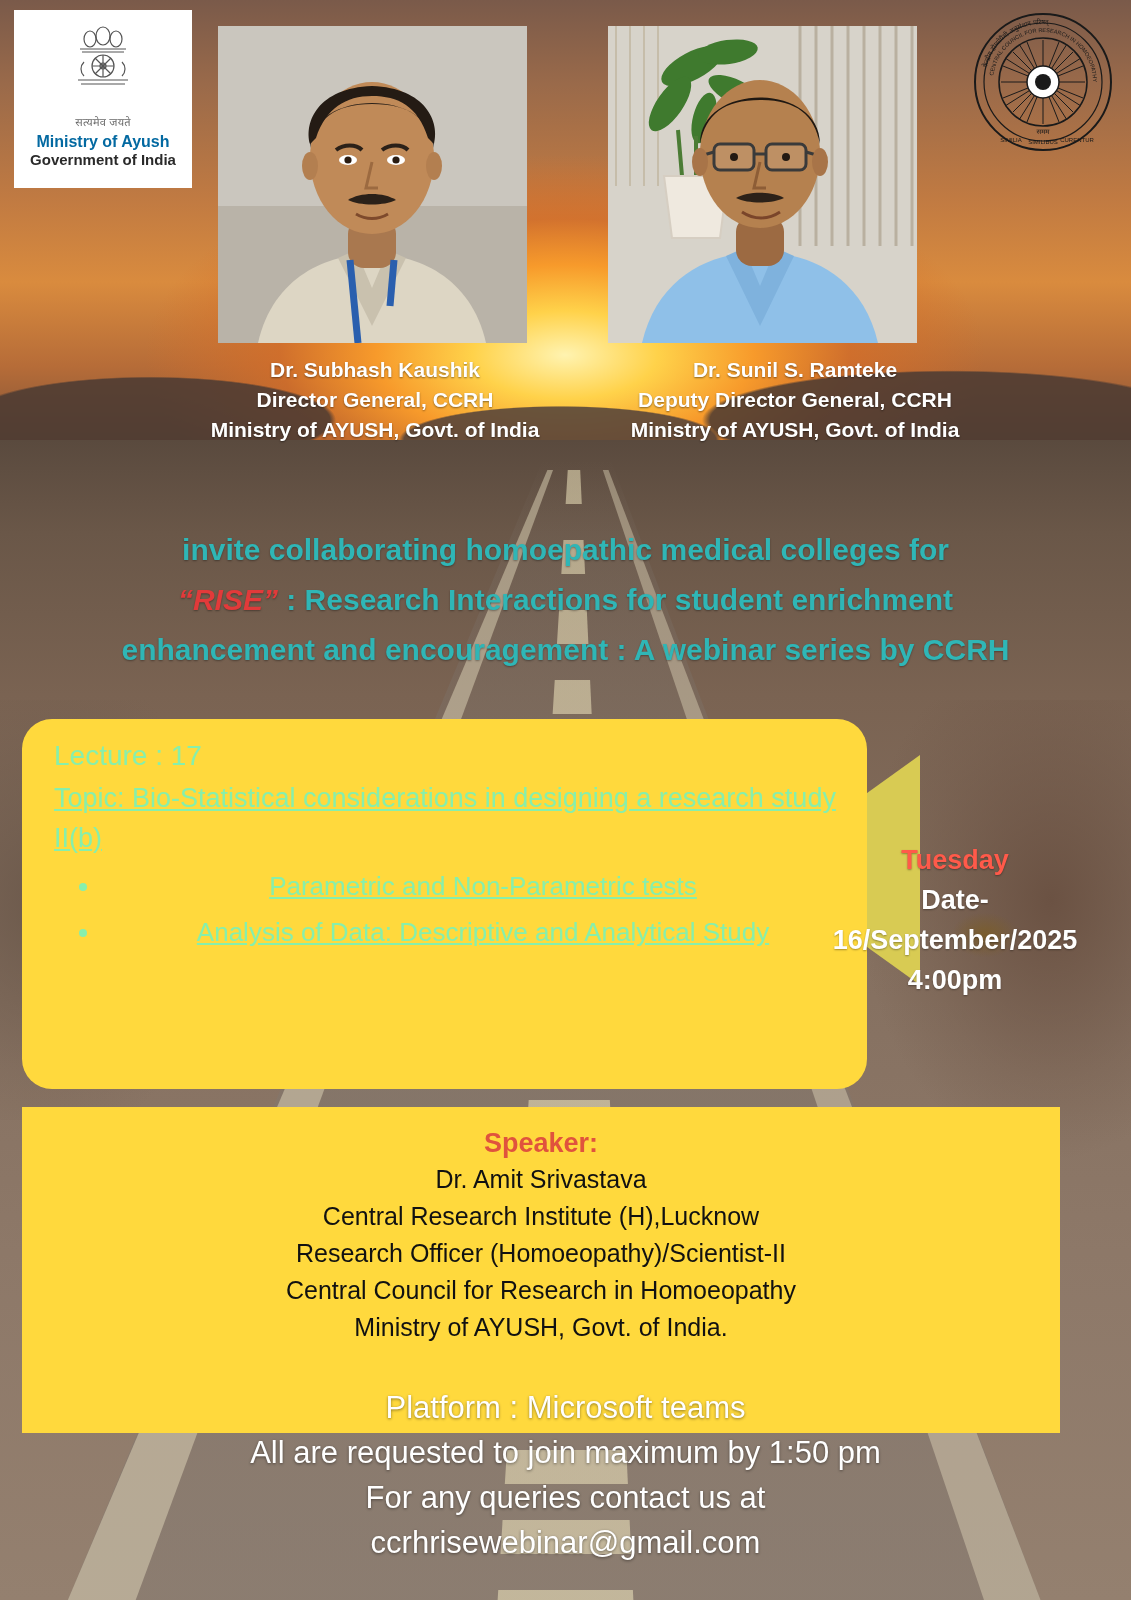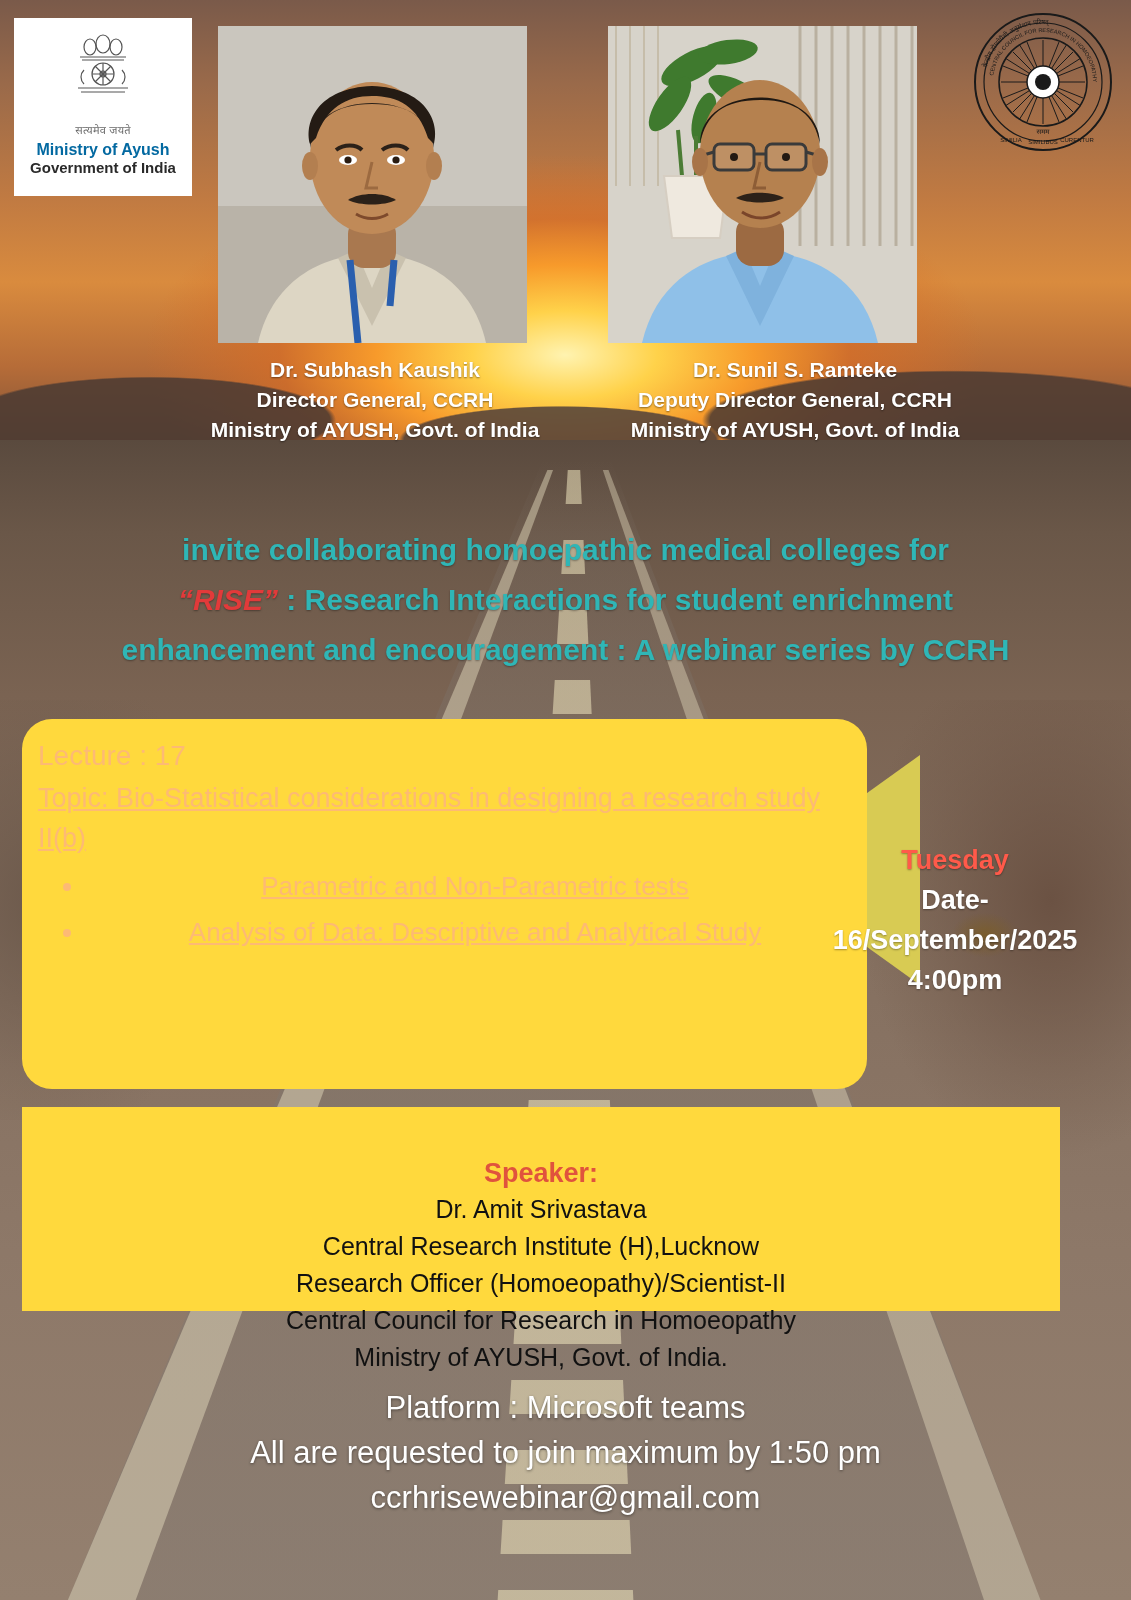--- a/index.html
+++ b/index.html
@@ -99,21 +99,20 @@
     position: absolute;
     left: 14px; top: 10px;
     width: 178px; height: 178px;
     background: #ffffff;
     display: flex;
     flex-direction: column;
     align-items: center;
     justify-content: flex-start;
     padding-top: 8px;
     box-sizing: border-box;
-    margin-top: 8px;
   }
   .emblem {
     width: 66px; height: 94px;
     position: relative;
   }
   .emblem svg { display:block; }
   .logo-ayush .ln {
     font-size: 11px;
     color: #6a6a6a;
     letter-spacing: .2px;
@@ -204,23 +203,23 @@
     position: absolute;
     left: 760px; top: 755px;
     width: 160px; height: 230px;
     background: #d8cb53;
     clip-path: polygon(100% 0%, 100% 100%, 0% 50%);
   }
   .callout-inner {
     position: absolute;
     left: 22px; top: 728px;
     width: 870px;
-    padding: 8px 28px 0 16px;
+    padding: 8px 28px 0 32px;
     box-sizing: border-box;
-    color: #fdba74;
+    color: #86efac;
     font-size: 27px;
     line-height: 40px;
   }
   .callout-inner .lec { font-size: 28px; }
   .callout-inner .topic {
     text-decoration: underline;
     font-size: 27px;
     display: block;
     margin-top: 2px;
   }
@@ -246,24 +245,24 @@
     font-size: 27px;
     line-height: 40px;
     text-shadow: 0 1px 2px rgba(0,0,0,.35);
   }
   .datebox .day { color: #ff5a4a; }
 
   
   .speakerbox {
     position: absolute;
     left: 22px; top: 1107px;
-    width: 1038px; height: 204px;
+    width: 1038px; height: 326px;
     background: #ffd93d;
     text-align: center;
-    padding-top: 48px;
+    padding-top: 18px;
     box-sizing: border-box;
   }
   .speakerbox .sp-label {
     color: #e0533d;
     font-weight: bold;
     font-size: 27px;
     line-height: 36px;
   }
   .speakerbox .sp-line {
     color: #111111;
@@ -504,16 +503,17 @@
     <div class="sp-line">Dr. Amit Srivastava</div>
     <div class="sp-line">Central Research Institute (H),Lucknow</div>
     <div class="sp-line">Research Officer (Homoeopathy)/Scientist-II</div>
     <div class="sp-line">Central Council for Research in Homoeopathy</div>
     <div class="sp-line">Ministry of AYUSH, Govt. of India.</div>
   </div>
 
   <div class="footer">
     <div>Platform : Microsoft teams</div>
     <div>All are requested to join maximum by 1:50 pm</div>
+    <div>For any queries contact us at</div>
     <div>ccrhrisewebinar@gmail.com</div>
   </div>
 
 </div>
 
 </body></html>

